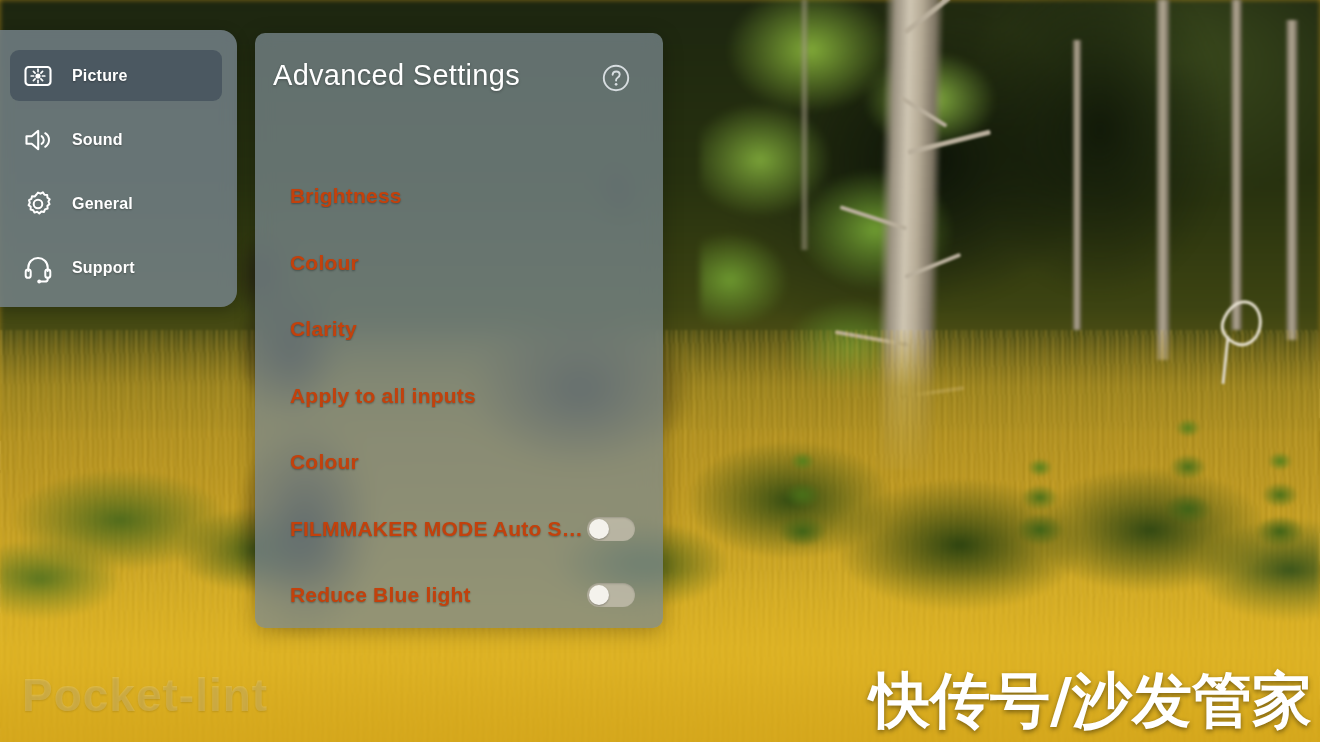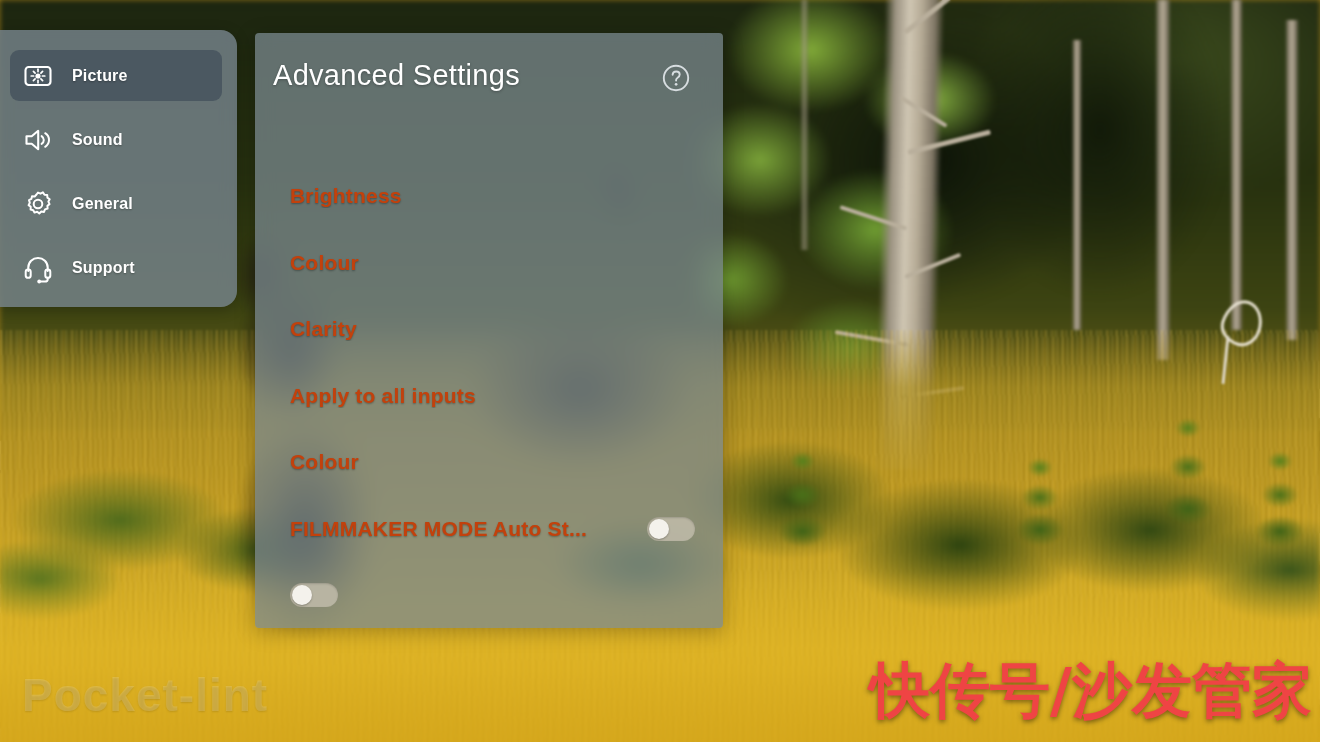--- a/index.html
+++ b/index.html
@@ -207,24 +207,24 @@
     font-weight: 700;
     letter-spacing: 1px;
     color: rgba(255,255,255,0.17);
     text-shadow: 0 1px 2px rgba(0,0,0,0.12);
     font-family: "Liberation Sans", sans-serif;
     pointer-events: none;
   }
   .watermark-cn {
     position: absolute;
     right: 8px;
-    bottom: 10px;
+    bottom: 0;
     font-size: 60px;
     font-weight: 700;
-    color: #ef4444;
+    color: #ffffff;
     letter-spacing: 0px;
     font-family: "DejaVu Sans", sans-serif;
     text-shadow: 0 2px 5px rgba(0,0,0,0.45);
     white-space: nowrap;
   }
 
   
   .sidebar {
     position: absolute;
     left: 0px;
@@ -268,25 +268,25 @@
     letter-spacing: 0.2px;
     text-shadow: 0 1px 2px rgba(0,0,0,0.3);
     white-space: nowrap;
   }
 
   
   .panel {
     position: absolute;
     left: 255px;
     top: 33px;
-    width: 468px;
+    width: 408px;
     height: 595px;
     background: rgba(123,137,145,0.74);
     backdrop-filter: blur(11px);
-    border-radius: 4px;
+    border-radius: 10px;
     box-shadow: 0 4px 20px rgba(0,0,0,0.25);
     overflow: hidden;
   }
   .panel-title {
     position: absolute;
     left: 18px;
     top: 26px;
     font-size: 29px;
     font-weight: 400;
     color: #ffffff;
@@ -482,20 +482,21 @@
       </div>
 
       <div class="opt-row">
         <span class="opt-label">FILMMAKER MODE Auto St...</span>
         <span class="toggle">
           <span class="knob"></span>
         </span>
       </div>
 
       <div class="opt-row">
+        <span class="opt-label">Reduce Blue light</span>
         <span class="toggle">
           <span class="knob"></span>
         </span>
       </div>
 
     </div>
   </div>
 
   <div class="watermark-pocketlint">Pocket-lint</div>
   <div class="watermark-cn">快传号/沙发管家</div>

